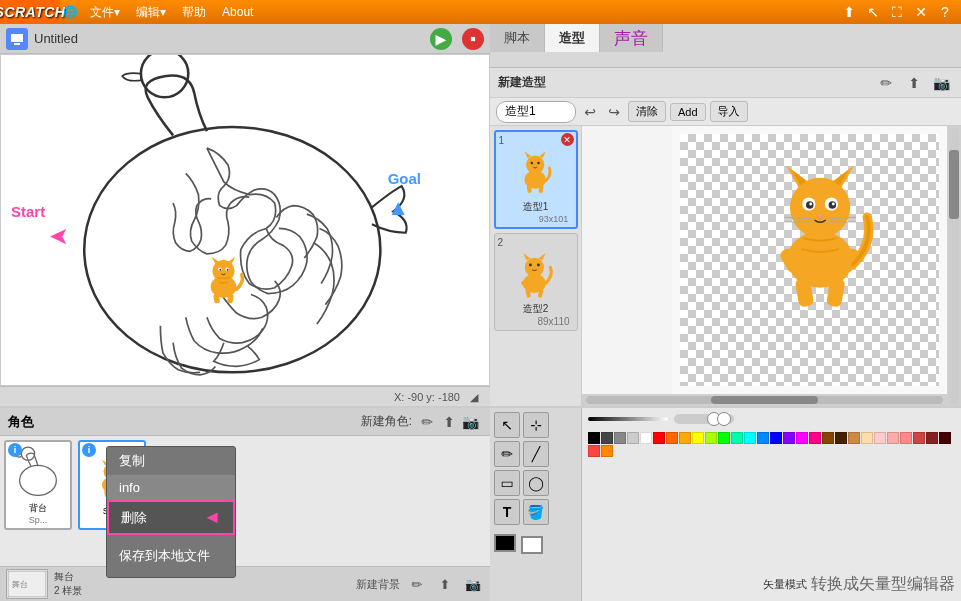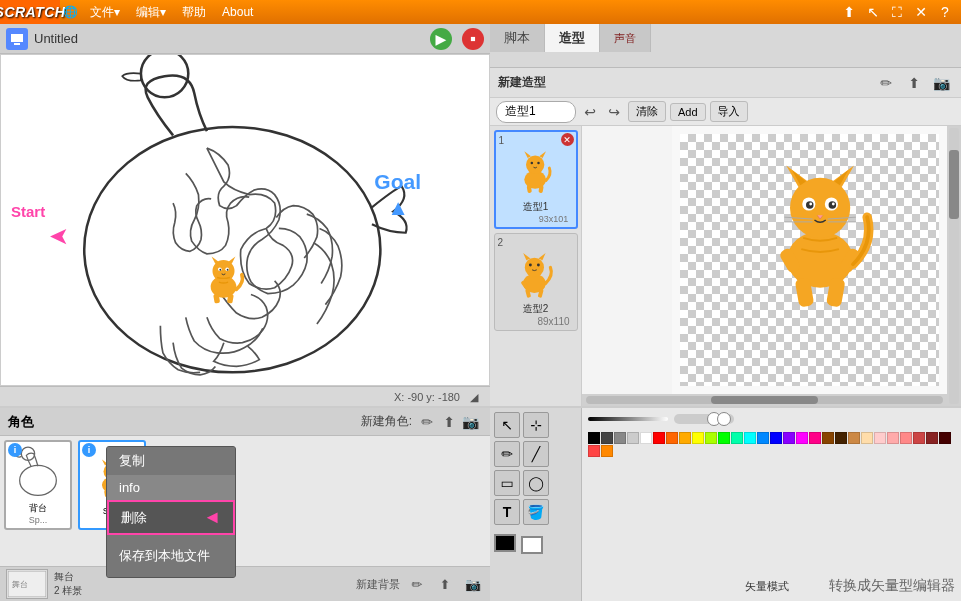--- a/index.html
+++ b/index.html
@@ -327,21 +327,21 @@
           <path d="M330,318 Q342,302 348,283 Q353,264 347,246 Q340,230 326,222" stroke="#555" stroke-width="2"></path>
           <path d="M160,340 Q162,358 170,370 Q180,378 192,378 Q204,376 210,368" stroke="#555" stroke-width="2"></path>
           <path d="M145,320 Q145,338 148,352 Q155,365 166,372 Q178,377 192,375" stroke="#555" stroke-width="2"></path>
         </g>
       </svg>
 
       <div class="start-label" style="position:absolute;top:148px;left:10px;color:#ff44aa;font-size:15px;font-weight:bold;">Start</div>
 
       <div style="position:absolute;top:168px;left:48px;font-size:24px;color:#ff44aa;transform:rotate(180deg);">➤</div>
 
-      <div class="goal-label" style="position:absolute;top:115px;right:68px;color:#4499ff;font-size:21px;font-weight:bold;">Goal</div>
+      <div class="goal-label" style="position:absolute;top:115px;right:68px;color:#4499ff;font-size:15px;font-weight:bold;">Goal</div>
 
       <div style="position:absolute;top:140px;right:80px;font-size:22px;color:#4499ff;">▲</div>
 
       <div style="position:absolute;top:195px;left:195px;width:55px;height:55px;">
         <svg viewBox="0 0 60 60" width="55" height="55">
 
           <g transform="translate(5,5)">
 
             <ellipse cx="25" cy="35" rx="14" ry="12" fill="#f5a623"></ellipse>
 
@@ -447,21 +447,21 @@
       </div>
     </div>
 
   </div>
 
   <div id="right-panel">
 
     <div id="costume-tabs">
       <div class="ctab" style="padding:0 14px;display:flex;align-items:center;font-size:13px;cursor:pointer;border-right:1px solid #bbb;color:#444;background:#c8c8c8;height:28px;">脚本</div>
       <div class="ctab active" style="padding:0 14px;display:flex;align-items:center;font-size:13px;cursor:pointer;border-right:1px solid #bbb;color:#333;background:#f4f4f4;height:28px;font-weight:bold;border-bottom:none;">造型</div>
-      <div class="ctab" style="padding:8px 14px;display:flex;align-items:center;font-size:11px;cursor:pointer;border-right:1px solid #bbb;color:#7f1d1d;background:#c8c8c8;height:28px;">声音</div>
+      <div class="ctab" style="padding:8px 14px;display:flex;align-items:center;font-size:17px;cursor:pointer;border-right:1px solid #bbb;color:#a21caf;background:#c8c8c8;height:28px;">声音</div>
     </div>
 
     <div id="costumes-toolbar">
       <span id="new-costume-label" style="font-size:12px;font-weight:bold;color:#333;flex:1;">新建造型</span>
       <div class="costume-tool-icon" style="font-size:14px;color:#555;">✏</div>
       <div class="costume-tool-icon" style="font-size:14px;color:#555;">⬆</div>
       <div class="costume-tool-icon" style="font-size:14px;color:#555;">📷</div>
     </div>
 
     <div id="costume-name-bar">
@@ -654,20 +654,20 @@
             <div class="color-swatch" style="background: rgb(255, 136, 136); width: 12px; height: 12px; cursor: pointer; border: 1px solid rgba(0, 0, 0, 0.15);"></div>
             <div class="color-swatch" style="background: rgb(204, 68, 68); width: 12px; height: 12px; cursor: pointer; border: 1px solid rgba(0, 0, 0, 0.15);"></div>
             <div class="color-swatch" style="background: rgb(136, 34, 34); width: 12px; height: 12px; cursor: pointer; border: 1px solid rgba(0, 0, 0, 0.15);"></div>
             <div class="color-swatch" style="background: rgb(68, 0, 0); width: 12px; height: 12px; cursor: pointer; border: 1px solid rgba(0, 0, 0, 0.15);"></div>
             <div class="color-swatch" style="background: rgb(255, 68, 68); width: 12px; height: 12px; cursor: pointer; border: 1px solid rgba(0, 0, 0, 0.15);"></div>
             <div class="color-swatch" style="background: rgb(255, 136, 0); width: 12px; height: 12px; cursor: pointer; border: 1px solid rgba(0, 0, 0, 0.15);"></div>
           </div>
 
         <div id="vector-mode" style="display:flex;align-items:center;justify-content:flex-end;padding:2px 2px;gap:4px;margin-top:auto;">
           <span style="font-size:11px;color:#333;">矢量模式</span>
-          <span style="font-size:14px;color:#666;margin-left:36px;">转换成矢量型编辑器</span>
+          <span style="font-size:16px;color:#666;">转换成矢量型编辑器</span>
         </div>
       </div>
 
     </div>
   </div>
 
 </div>
 
 </body></html>

